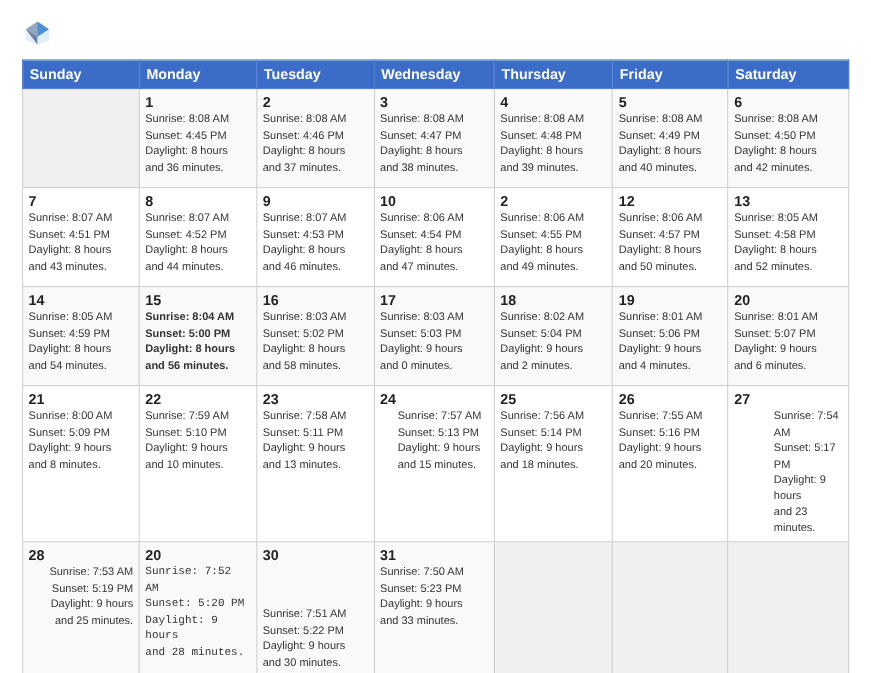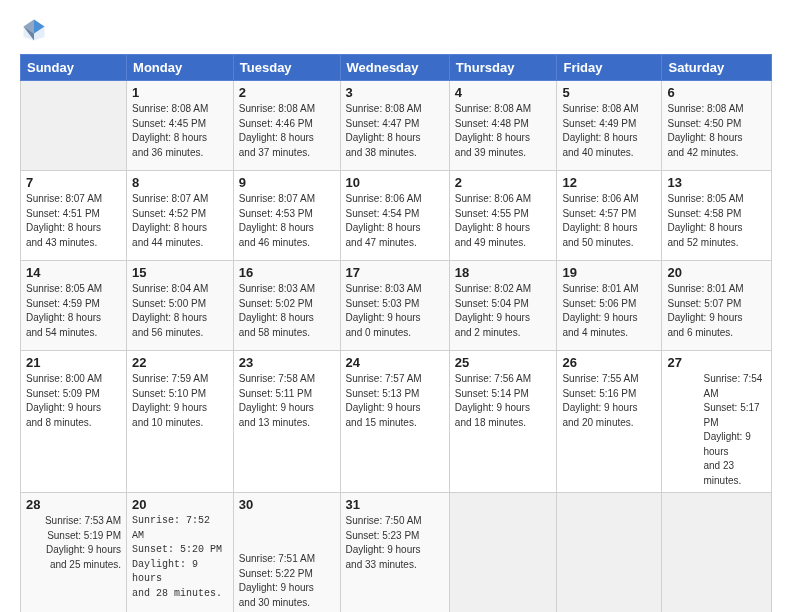--- a/index.html
+++ b/index.html
@@ -231,21 +231,21 @@
         <tr>
           <td>
             <span class="day-number">14</span>
             <div class="day-info" style="white-space: pre-line;">Sunrise: 8:05 AM
 Sunset: 4:59 PM
 Daylight: 8 hours
 and 54 minutes.</div>
           </td>
           <td>
             <span class="day-number">15</span>
-            <div class="day-info" style="white-space: pre-line;">Sunrise: 8:04 AM
+            <div class="day-info" style="white-space: pre-line; font-weight: bold;">Sunrise: 8:04 AM
 Sunset: 5:00 PM
 Daylight: 8 hours
 and 56 minutes.</div>
           </td>
           <td>
             <span class="day-number">16</span>
             <div class="day-info" style="white-space: pre-line;">Sunrise: 8:03 AM
 Sunset: 5:02 PM
 Daylight: 8 hours
 and 58 minutes.</div>
@@ -296,21 +296,21 @@
           </td>
           <td>
             <span class="day-number">23</span>
             <div class="day-info" style="white-space: pre-line;">Sunrise: 7:58 AM
 Sunset: 5:11 PM
 Daylight: 9 hours
 and 13 minutes.</div>
           </td>
           <td>
             <span class="day-number">24</span>
-            <div class="day-info" style="white-space: pre-line;">Sunrise: 7:57 AM
+            <div class="day-info" style="white-space: pre-line; margin-left: 16px;">Sunrise: 7:57 AM
 Sunset: 5:13 PM
 Daylight: 9 hours
 and 15 minutes.</div>
           </td>
           <td>
             <span class="day-number">25</span>
             <div class="day-info" style="white-space: pre-line;">Sunrise: 7:56 AM
 Sunset: 5:14 PM
 Daylight: 9 hours
 and 18 minutes.</div>

